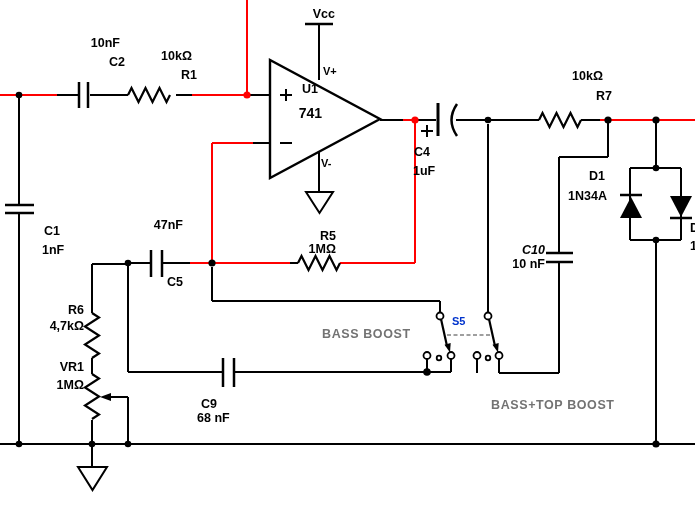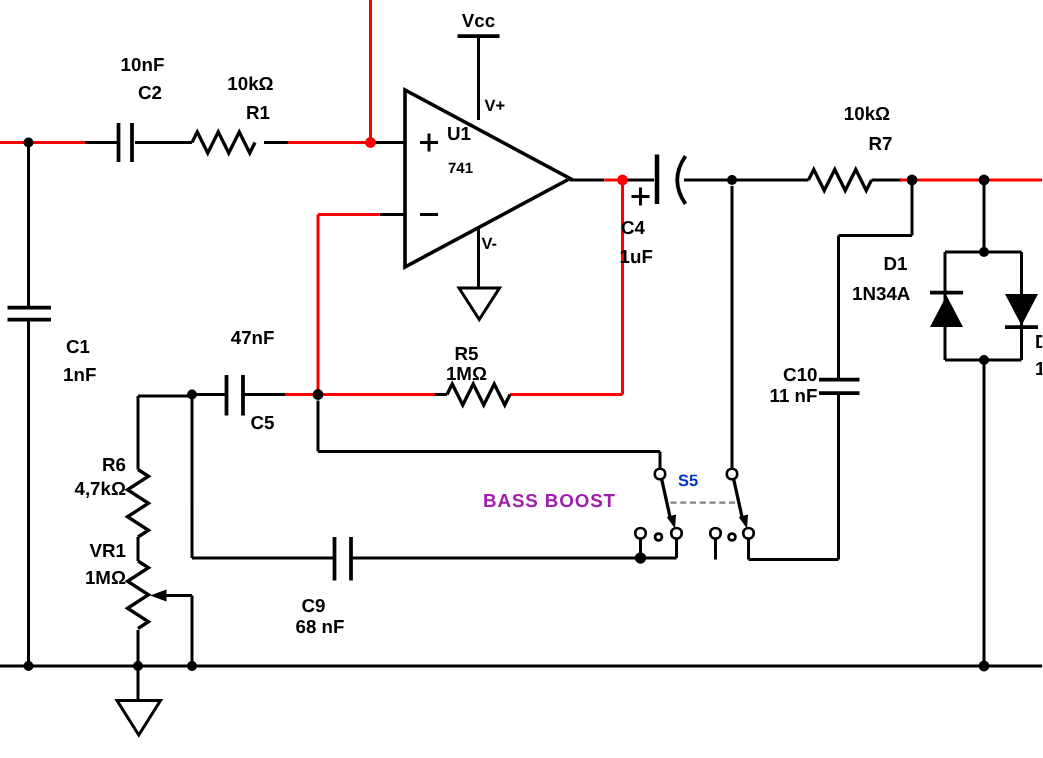--- a/index.html
+++ b/index.html
@@ -1,23 +1,23 @@
 <!DOCTYPE html>
 <html><head>
 <meta charset="utf-8">
 <style>
   html,body{margin:0;padding:0;background:#fff;}
   #canvas{position:relative;width:695px;height:505px;overflow:hidden;background:#fff;
           font-family:"Liberation Sans",sans-serif;}
   #canvas svg{position:absolute;left:0;top:0;}
   .lbl{position:absolute;font:bold 12.5px "Liberation Sans",sans-serif;color:#000;
        white-space:nowrap;line-height:14px;}
-  .ctr{text-align:center;}
+  .ctr{text-align:right;}
   .rt{text-align:right;}
-  .orange{color:#a21caf;letter-spacing:.6px;}
+  .orange{color:#737373;letter-spacing:.6px;}
   .blue{color:#0033CC;font-size:11px;}
   .small{font-size:11px;}
 </style>
 </head>
 <body>
 
 <div id="canvas">
 
 <svg width="695" height="505" viewBox="0 0 695 505">
 
@@ -195,21 +195,21 @@
       <circle cx="247" cy="95" r="3.6"></circle>
       <circle cx="415" cy="120" r="3.6"></circle>
     </g>
   </g>
 </svg>
 
 <div class="lbl ctr" style="left:303px;top:7px;width:32px;">Vcc</div>
 <div class="lbl ctr" style="left:294px;top:44px;width:24px;margin-top:38px;">U1</div>
 <div class="lbl small" style="left:323px;top:64px;">V+</div>
 <div class="lbl small" style="left:321px;top:156px;">V-</div>
-<div class="lbl ctr" style="left:292px;top:106px;width:30px;font-size:10px;">741</div>
+<div class="lbl ctr" style="left:292px;top:106px;width:30px;font-size:14px;">741</div>
 
 <div class="lbl ctr" style="left:70px;top:36px;width:50px;">10nF</div>
 <div class="lbl ctr" style="left:75px;top:55px;width:50px;">C2</div>
 <div class="lbl ctr" style="left:142px;top:49px;width:50px;">10kΩ</div>
 <div class="lbl ctr" style="left:147px;top:68px;width:50px;">R1</div>
 
 <div class="lbl" style="left:44px;top:224px;">C1</div>
 <div class="lbl" style="left:42px;top:243px;text-align:right;">1nF</div>
 
 <div class="lbl" style="left:414px;top:145px;">C4</div>
@@ -217,34 +217,35 @@
 
 <div class="lbl ctr" style="left:553px;top:69px;width:50px;">10kΩ</div>
 <div class="lbl ctr" style="left:562px;top:89px;width:50px;">R7</div>
 
 <div class="lbl" style="left:589px;top:169px;">D1</div>
 <div class="lbl" style="left:568px;top:189px;">1N34A</div>
 
 <div class="lbl" style="left:690px;top:221px;">D2</div>
 <div class="lbl" style="left:690px;top:239px;">1N34A</div>
 
-<div class="lbl rt" style="left:495px;top:243px;width:50px;">C10</div>
-<div class="lbl rt" style="left:493px;top:257px;width:52px;">11 nF</div>
+<div class="lbl rt" style="left:495px;top:243px;width:50px;font-style:italic;">C10</div>
+<div class="lbl rt" style="left:493px;top:257px;width:52px;">10 nF</div>
 
 <div class="lbl rt" style="left:133px;top:218px;width:50px;">47nF</div>
 <div class="lbl rt" style="left:133px;top:232px;width:50px;margin-top:43px;">C5</div>
 
 <div class="lbl ctr" style="left:286px;top:229px;width:50px;">R5</div>
 <div class="lbl ctr" style="left:286px;top:242px;width:50px;">1MΩ</div>
 
 <div class="lbl rt" style="left:34px;top:303px;width:50px;">R6</div>
 <div class="lbl rt" style="left:34px;top:319px;width:50px;text-align:right;">4,7kΩ</div>
 <div class="lbl rt" style="left:34px;top:360px;width:50px;">VR1</div>
 <div class="lbl rt" style="left:34px;top:378px;width:50px;">1MΩ</div>
 
 <div class="lbl" style="left:201px;top:397px;">C9</div>
 <div class="lbl" style="left:197px;top:411px;">68 nF</div>
 
 <div class="lbl blue" style="left:452px;top:314px;">S5</div>
 
 <div class="lbl orange" style="left:322px;top:327px;">BASS BOOST</div>
+<div class="lbl orange" style="left:491px;top:398px;">BASS+TOP BOOST</div>
 
 </div>
 
 </body></html>

